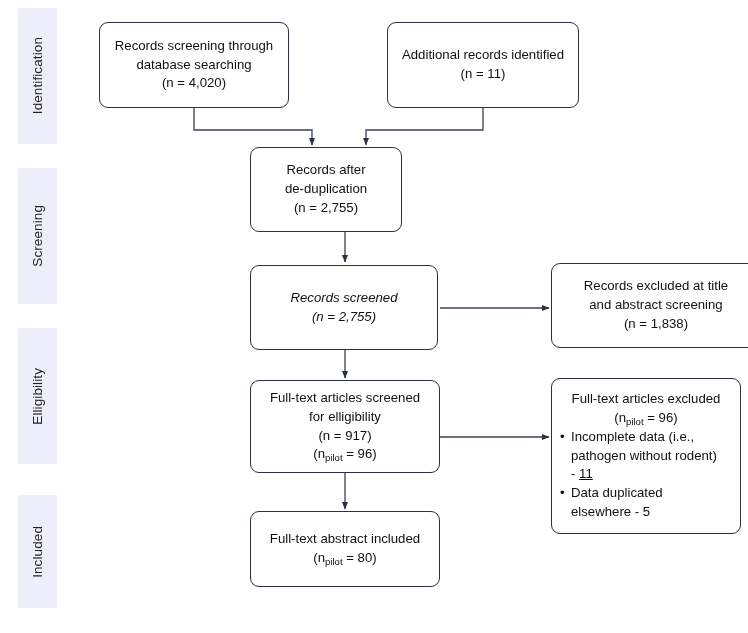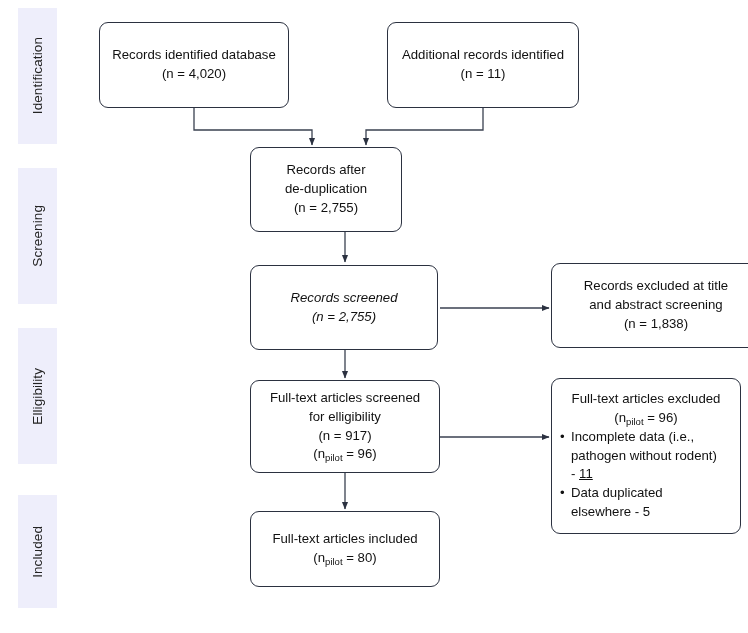--- a/index.html
+++ b/index.html
@@ -133,21 +133,22 @@
 
     <path d="M345,350 L345,378" fill="none" stroke="#3a4150" stroke-width="1.3" marker-end="url(#arrow)"></path>
 
     <path d="M440,437 L549,437" fill="none" stroke="#3a4150" stroke-width="1.3" marker-end="url(#arrow)"></path>
 
     <path d="M345,473 L345,509" fill="none" stroke="#3a4150" stroke-width="1.3" marker-end="url(#arrow)"></path>
   </svg>
 
   <div class="node" style="left:99px; top:22px; width:190px; height:86px;">
     <div class="node-text">
-      <div>Records identified database</div>
+      <div>Records screening through</div>
+      <div>database searching</div>
       <div>(n = 4,020)</div>
     </div>
   </div>
 
   <div class="node" style="left:387px; top:22px; width:192px; height:86px;">
     <div class="node-text">
       <div>Additional records identified</div>
       <div>(n = 11)</div>
     </div>
   </div>
@@ -197,18 +198,18 @@
         <li>
           <span>Data duplicated</span><br>
           <span>elsewhere - </span><span>5</span>
         </li>
       </ul>
     </div>
   </div>
 
   <div class="node" style="left:250px; top:511px; width:190px; height:76px;">
     <div class="node-text">
-      <div>Full-text articles included</div>
+      <div>Full-text abstract included</div>
       <div><span>(n</span><sub>pilot</sub><span> = 80)</span></div>
     </div>
   </div>
 
 </div>
 
 </body></html>

